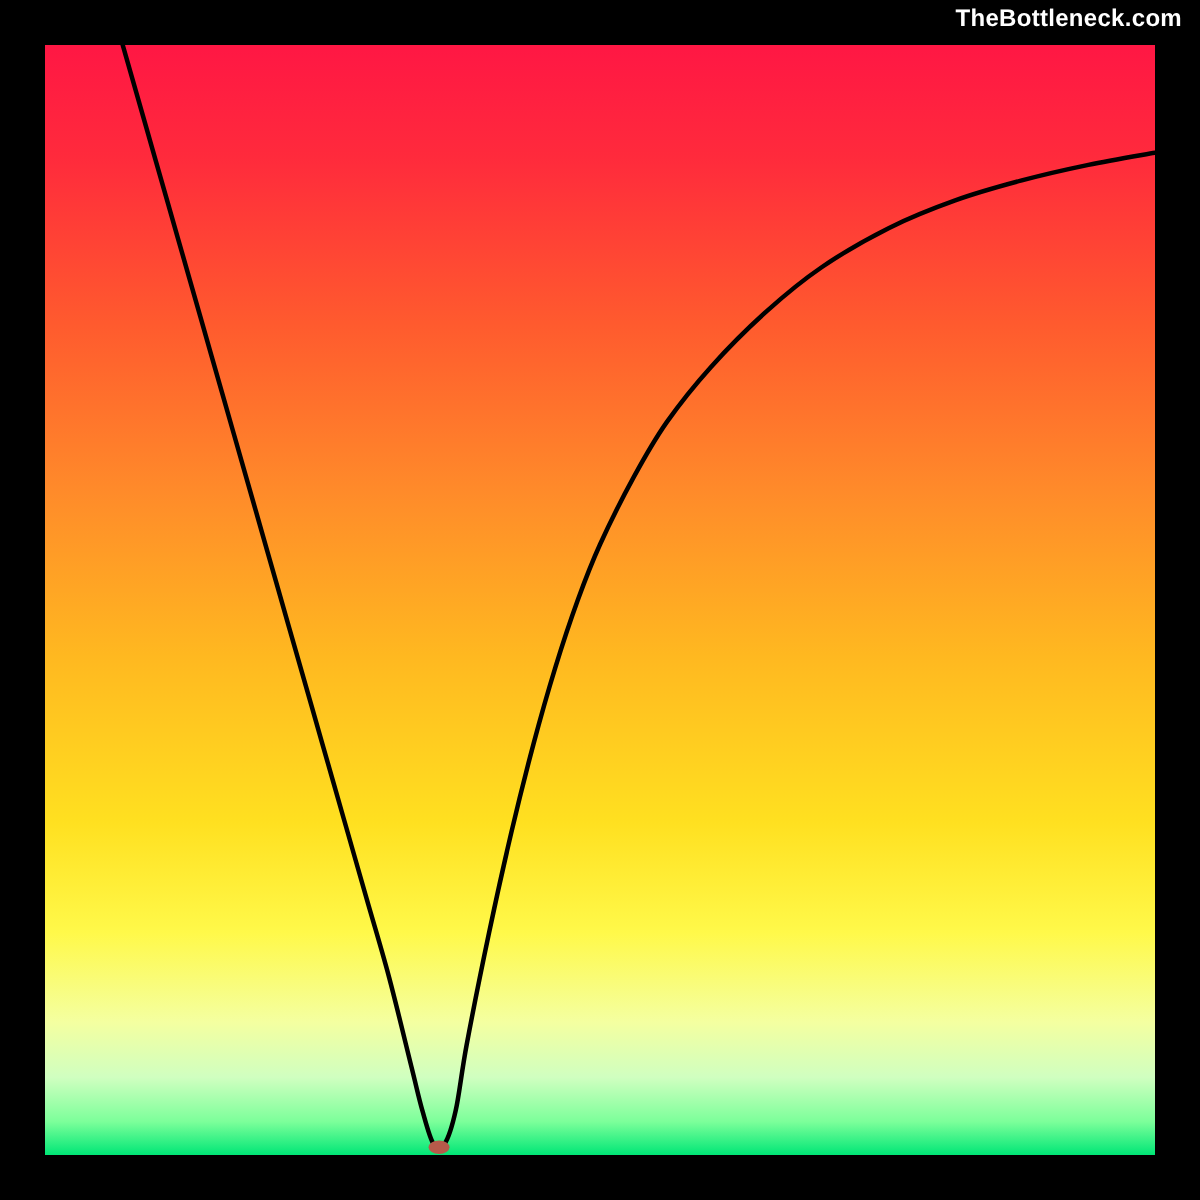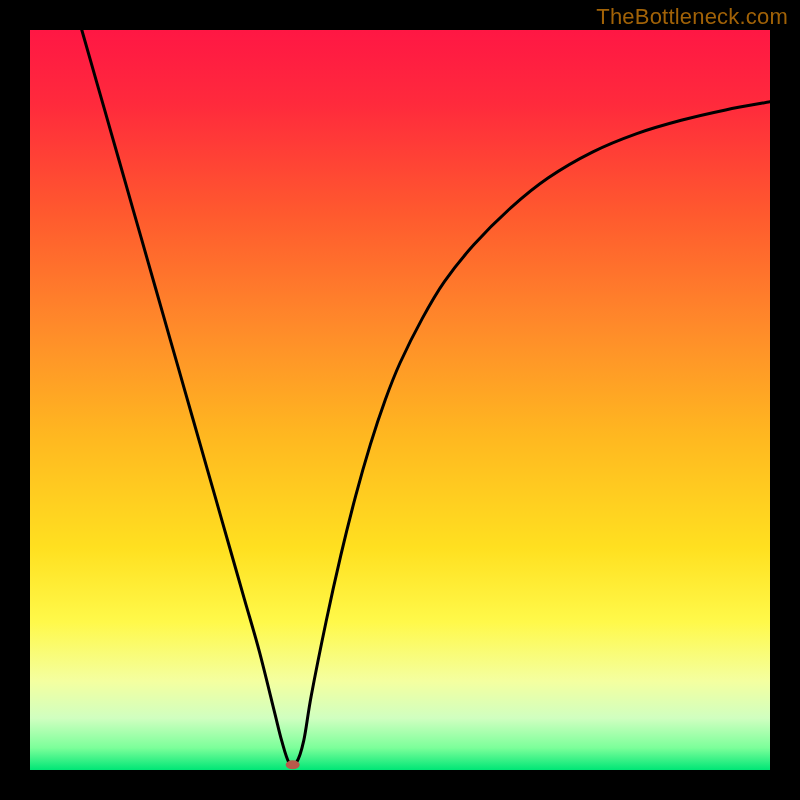--- a/index.html
+++ b/index.html
@@ -36,23 +36,23 @@
     position: absolute;
     left: 0;
     top: 0;
     width: 100%;
     height: 100%;
   }
   .watermark {
     position: absolute;
     top: 4px;
     right: 12px;
-    color: #a16207;
-    font-size: 22px;
-    font-weight: 400;
+    color: #ffffff;
+    font-size: 16px;
+    font-weight: 700;
     letter-spacing: 0.2px;
     pointer-events: none;
   }
 </style>
 </head>
 <body>
 
 <div class="outer">
 
   <div class="plot-area">

